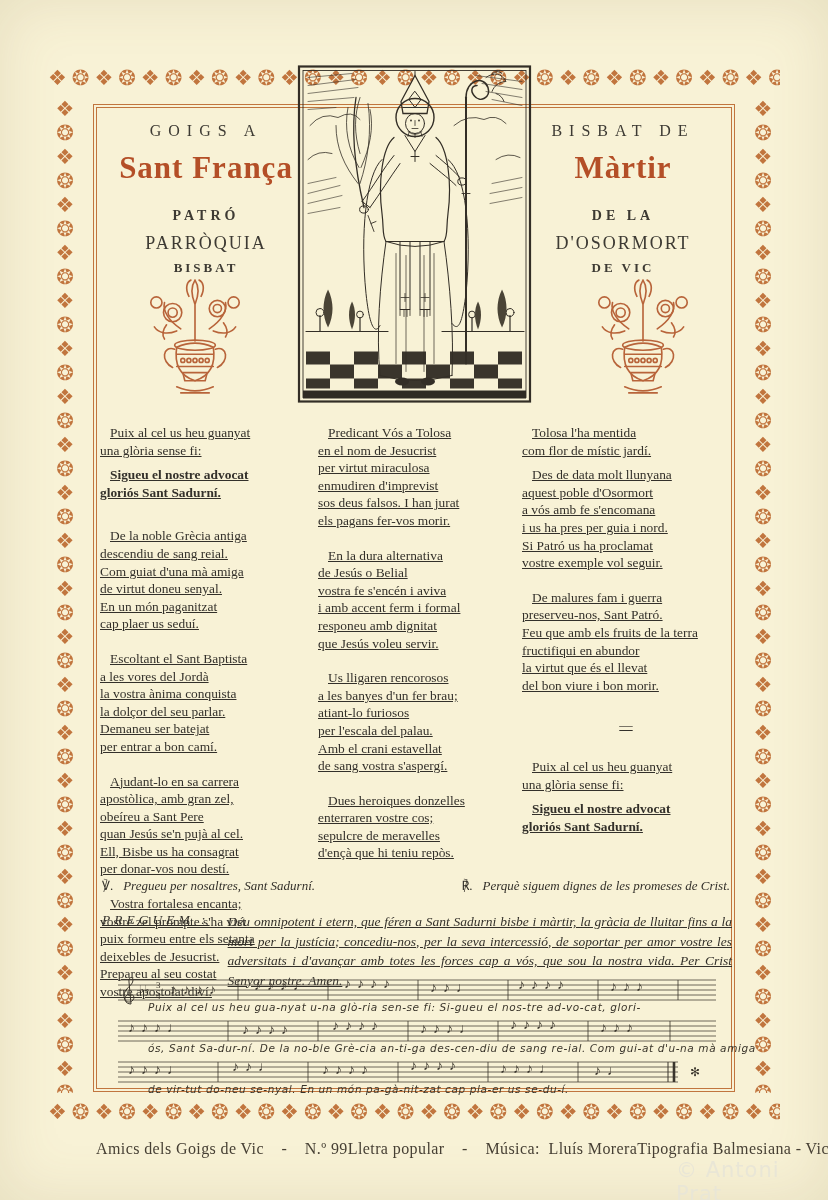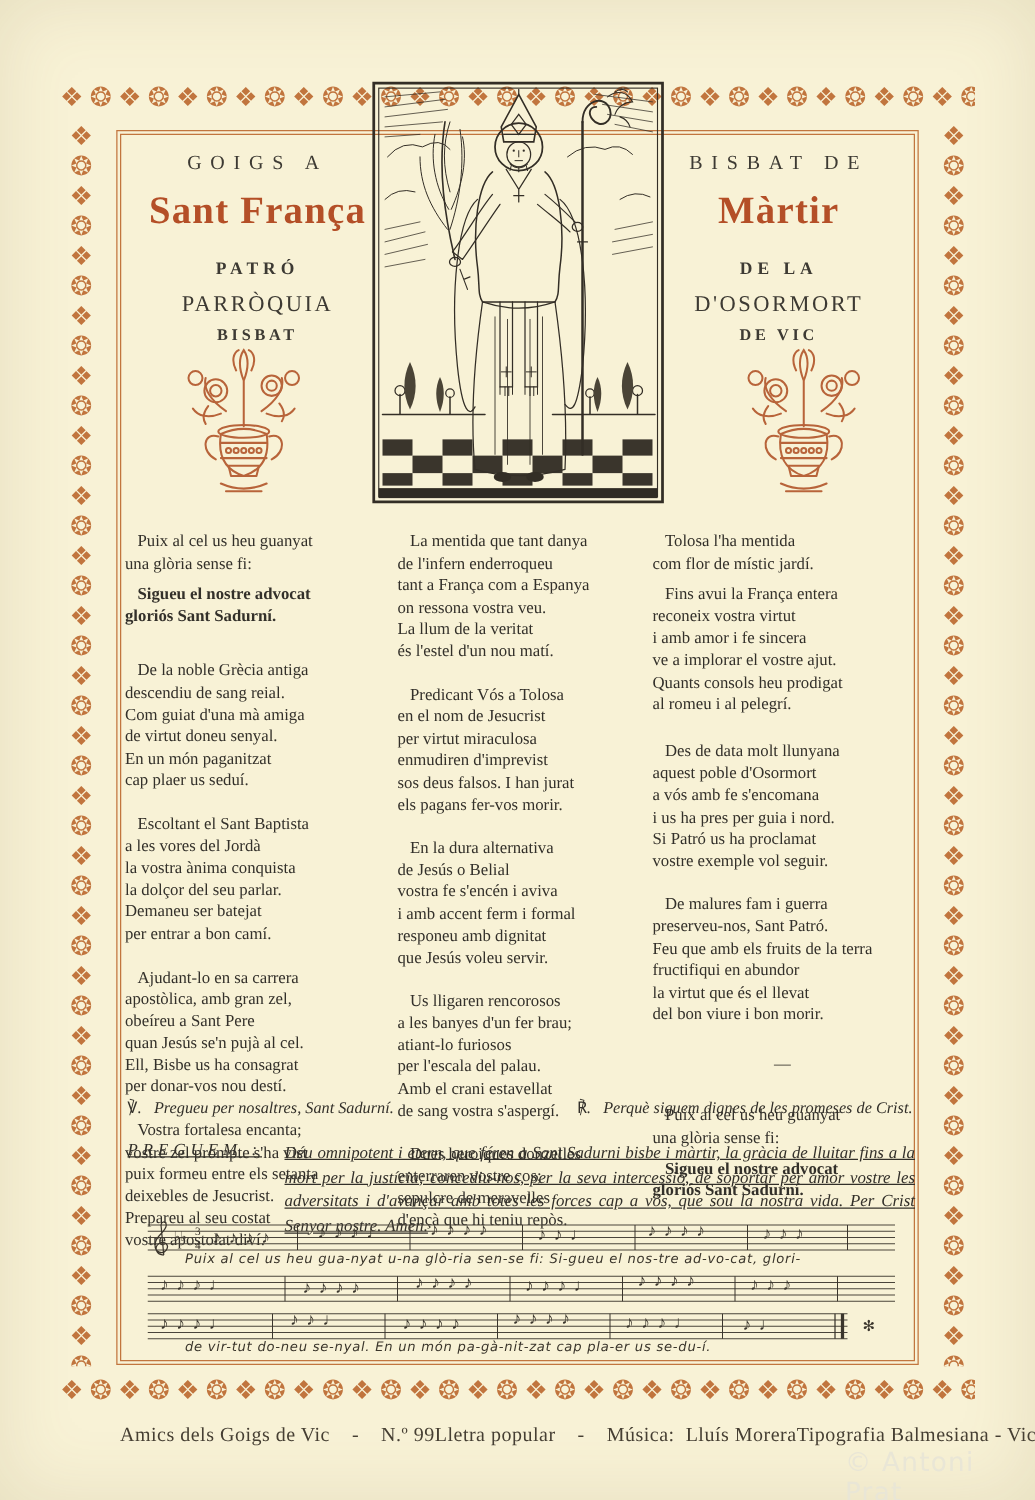--- a/index.html
+++ b/index.html
@@ -30,21 +30,21 @@
   .sub3{margin-top:6px;font-size:13px;letter-spacing:3px;font-weight:bold;color:#3d3a33;}
   .vase{position:absolute;top:274px;width:110px;height:124px;}
   .vase.lft{left:140px;}
   .vase.rgt{left:588px;}
   .woodcut{position:absolute;left:296px;top:63px;width:237px;height:342px;}
   
   .col{position:absolute;top:424px;font-size:13.4px;line-height:17.6px;}
   .col.c1{left:100px;width:198px;}
   .col.c2{left:318px;width:192px;}
   .col.c3{left:522px;width:208px;}
-  .stanza{white-space:pre-line;margin:0 0 17px 0;text-indent:10px;}
+  .stanza{white-space:pre-line;margin:0 0 17px 0;text-indent:10px;text-decoration:underline;}
   .stanza.bold{font-weight:bold;}
   .stanza.tight{margin-bottom:7px;}
   .stanza.sep{text-indent:0;text-align:center;margin:22px 0 24px;}
   
   .vr{position:absolute;left:102px;top:876px;width:628px;display:flex;
       justify-content:space-between;font-size:13px;}
   .vr .sym{font-style:normal;margin-right:10px;}
   .vr .txt{font-style:italic;}
   
   .prayer{position:absolute;left:102px;top:912px;width:630px;display:flex;gap:18px;text-decoration:underline;}
@@ -229,26 +229,20 @@
 Ell, Bisbe us ha consagrat
 per donar-vos nou destí.</p>
     <p class="stanza">Vostra fortalesa encanta;
 vostre zel prompte s'ha vist
 puix formeu entre els setanta
 deixebles de Jesucrist.
 Prepareu al seu costat
 vostre apostolat diví.</p>
   </div>
   <div class="col c2">
-    <p class="stanza">La mentida que tant danya
-de l'infern enderroqueu
-tant a França com a Espanya
-on ressona vostra veu.
-La llum de la veritat
-és l'estel d'un nou matí.</p>
     <p class="stanza">Predicant Vós a Tolosa
 en el nom de Jesucrist
 per virtut miraculosa
 enmudiren d'imprevist
 sos deus falsos. I han jurat
 els pagans fer-vos morir.</p>
     <p class="stanza">En la dura alternativa
 de Jesús o Belial
 vostra fe s'encén i aviva
 i amb accent ferm i formal
@@ -261,26 +255,20 @@
 Amb el crani estavellat
 de sang vostra s'aspergí.</p>
     <p class="stanza">Dues heroiques donzelles
 enterraren vostre cos;
 sepulcre de meravelles
 d'ençà que hi teniu repòs.</p>
   </div>
   <div class="col c3">
     <p class="stanza tight">Tolosa l'ha mentida
 com flor de místic jardí.</p>
-    <p class="stanza" style="margin-bottom:20px">Fins avui la França entera
-reconeix vostra virtut
-i amb amor i fe sincera
-ve a implorar el vostre ajut.
-Quants consols heu prodigat
-al romeu i al pelegrí.</p>
     <p class="stanza">Des de data molt llunyana
 aquest poble d'Osormort
 a vós amb fe s'encomana
 i us ha pres per guia i nord.
 Si Patró us ha proclamat
 vostre exemple vol seguir.</p>
     <p class="stanza">De malures fam i guerra
 preserveu-nos, Sant Patró.
 Feu que amb els fruits de la terra
 fructifiqui en abundor
@@ -333,20 +321,21 @@
         <path d="M110 4V24M200 4V24M290 4V24M380 4V24M470 4V24M552 4V24" stroke="#3a352c" stroke-width=".8"></path>
         <g font-size="14" fill="#3a352c" letter-spacing="6">
           <text x="10" y="15">♪♪♪♩</text>
             <text x="124" y="17">♪♪♪♪</text>
           <text x="214" y="13">♪♪♪♪</text>
             <text x="302" y="16">♪♪♪♩</text>
           <text x="392" y="12">♪♪♪♪</text>
             <text x="482" y="15">♪♪♪</text>
         </g>
       </svg>
+      <div class="mlyric">ós, Sant Sa-dur-ní.   De la no-ble Grè-cia an-ti-ga   des-cen-diu de sang re-ial. Com gui-at d'u-na mà amiga</div>
     </div>
     <div class="mrow">
       <svg width="598" height="30" viewBox="0 0 598 30" xmlns="http://www.w3.org/2000/svg">
         <path d="M0 4H560M0 9H560M0 14H560M0 19H560M0 24H560" stroke="#4a443a" stroke-width=".8" fill="none"></path>
         <path d="M100 4V24M190 4V24M280 4V24M370 4V24M460 4V24" stroke="#3a352c" stroke-width=".8"></path>
         <path d="M550 4V24" stroke="#3a352c" stroke-width="1"></path>
           <path d="M556 4V24" stroke="#3a352c" stroke-width="2.6"></path>
         <g font-size="14" fill="#3a352c" letter-spacing="6">
           <text x="10" y="16">♪♪♪♩</text>
             <text x="114" y="13">♪♪♩</text>

